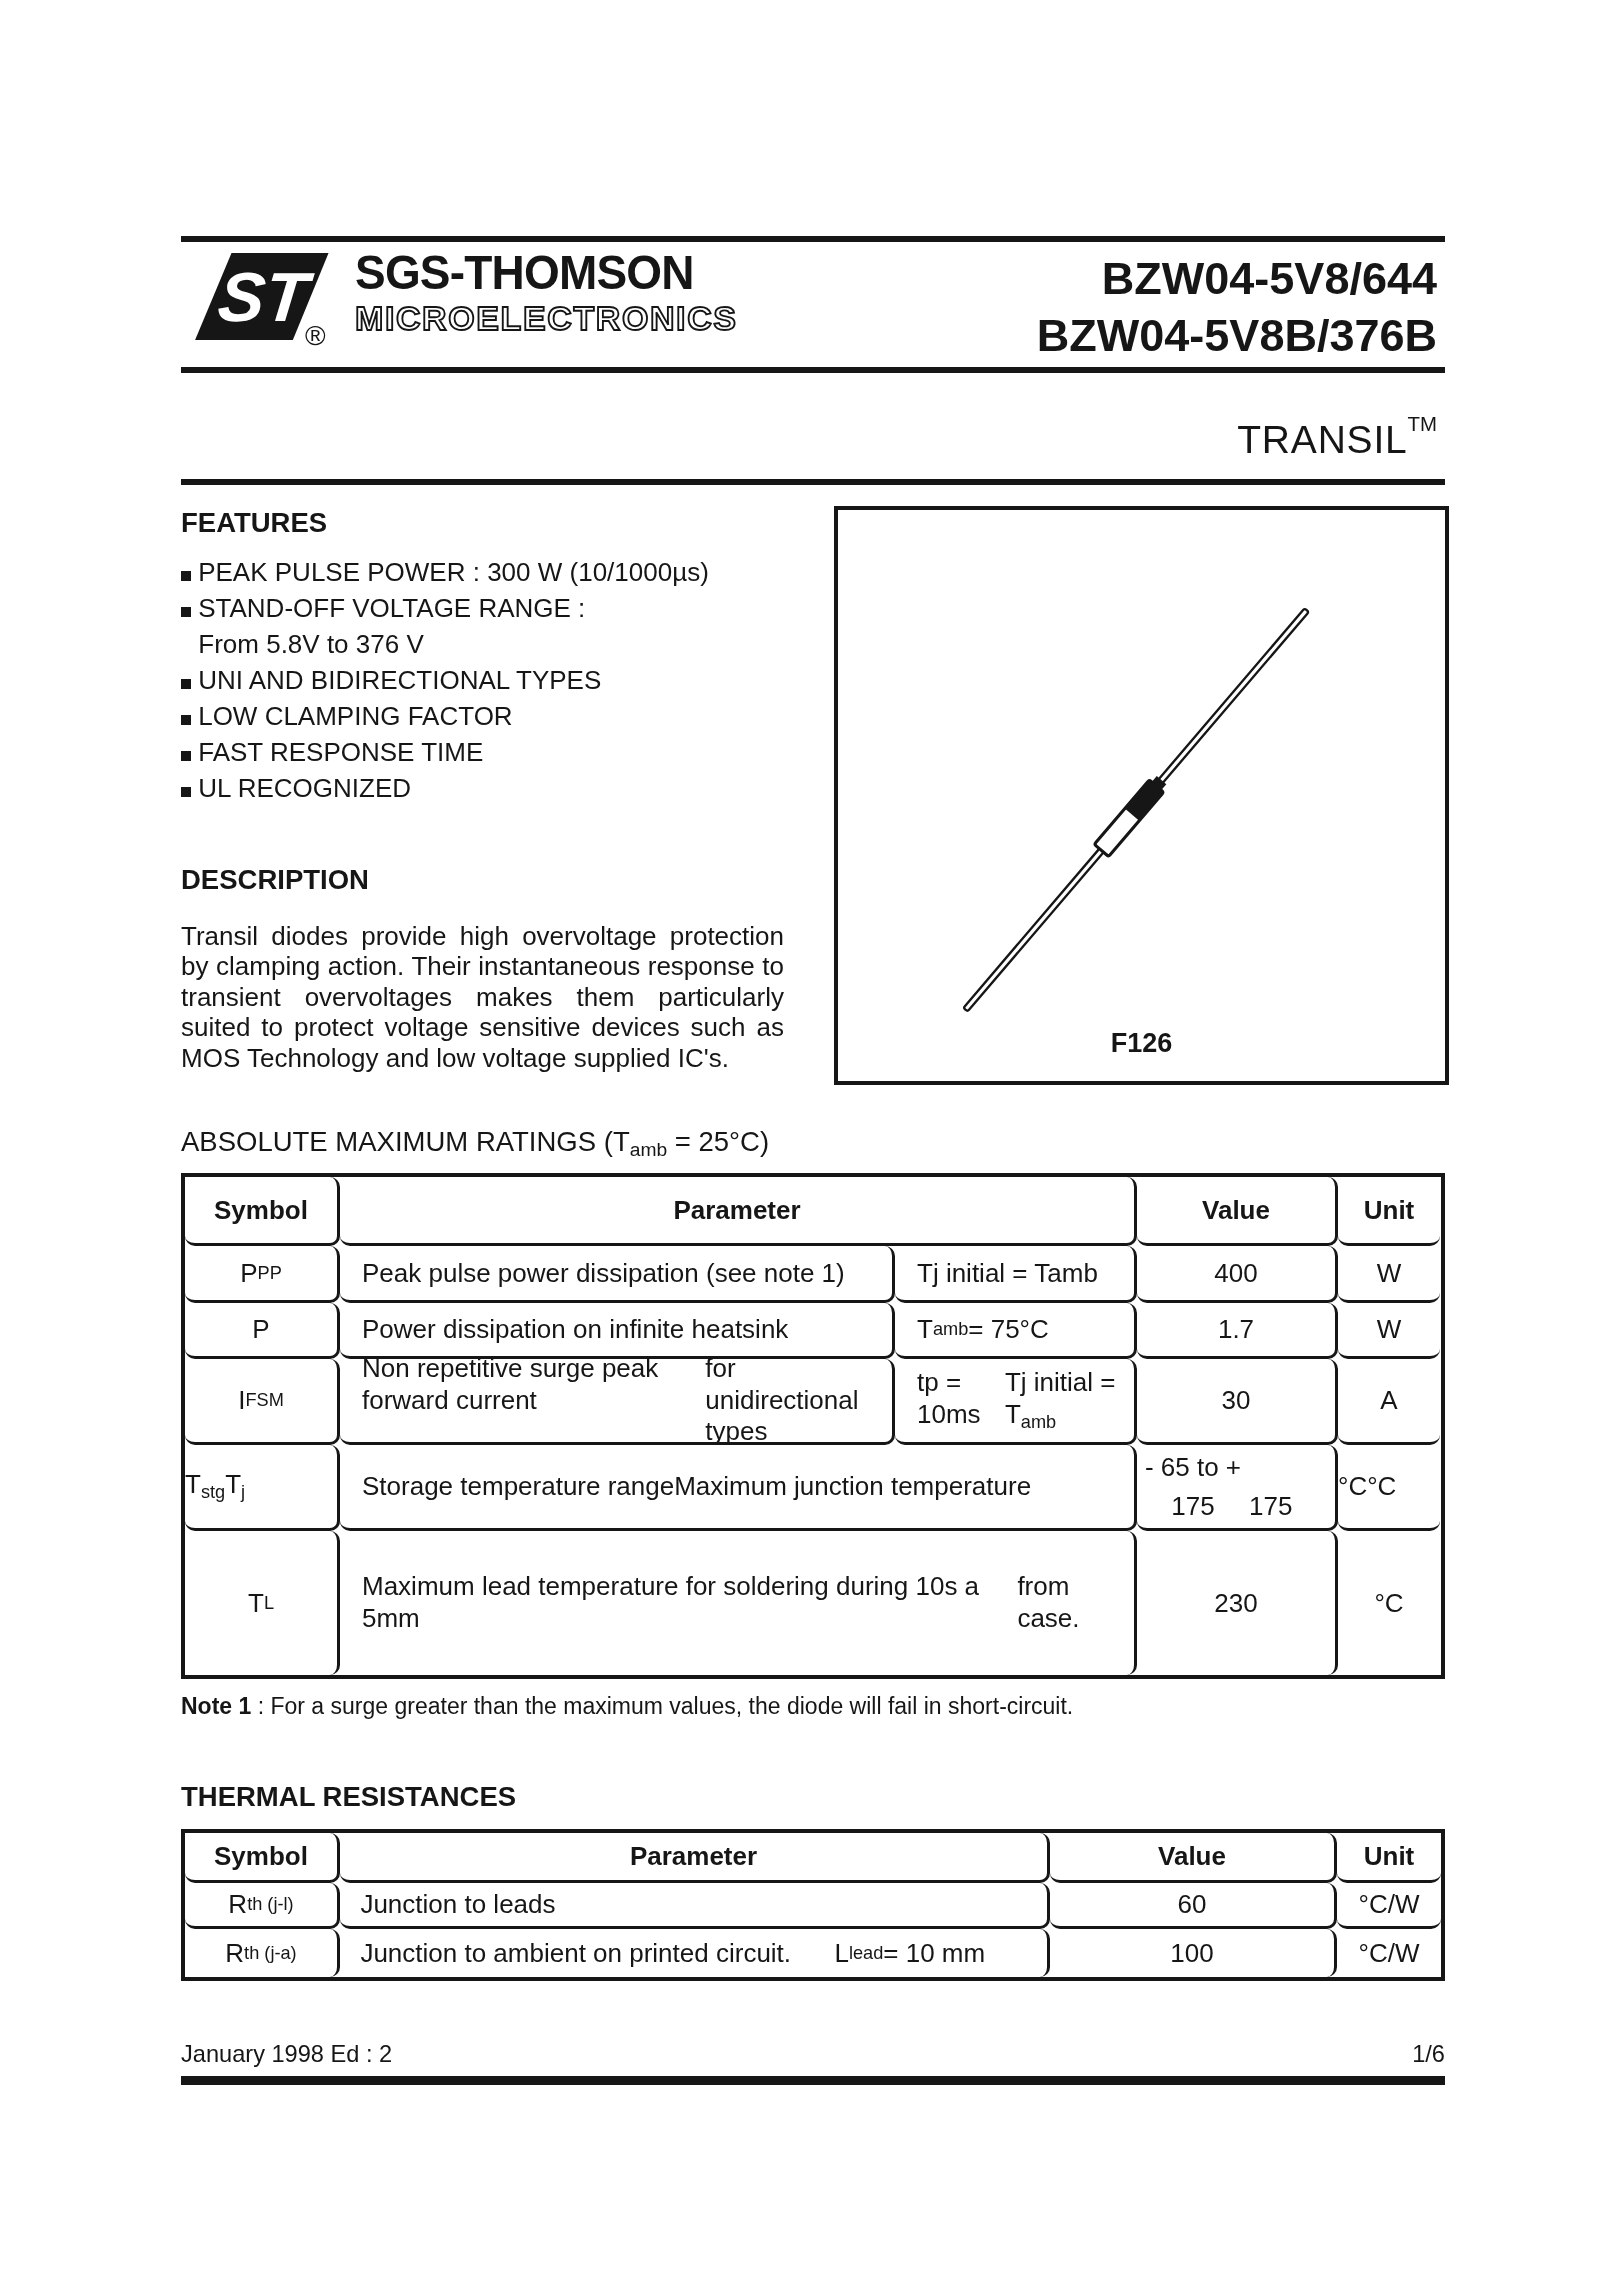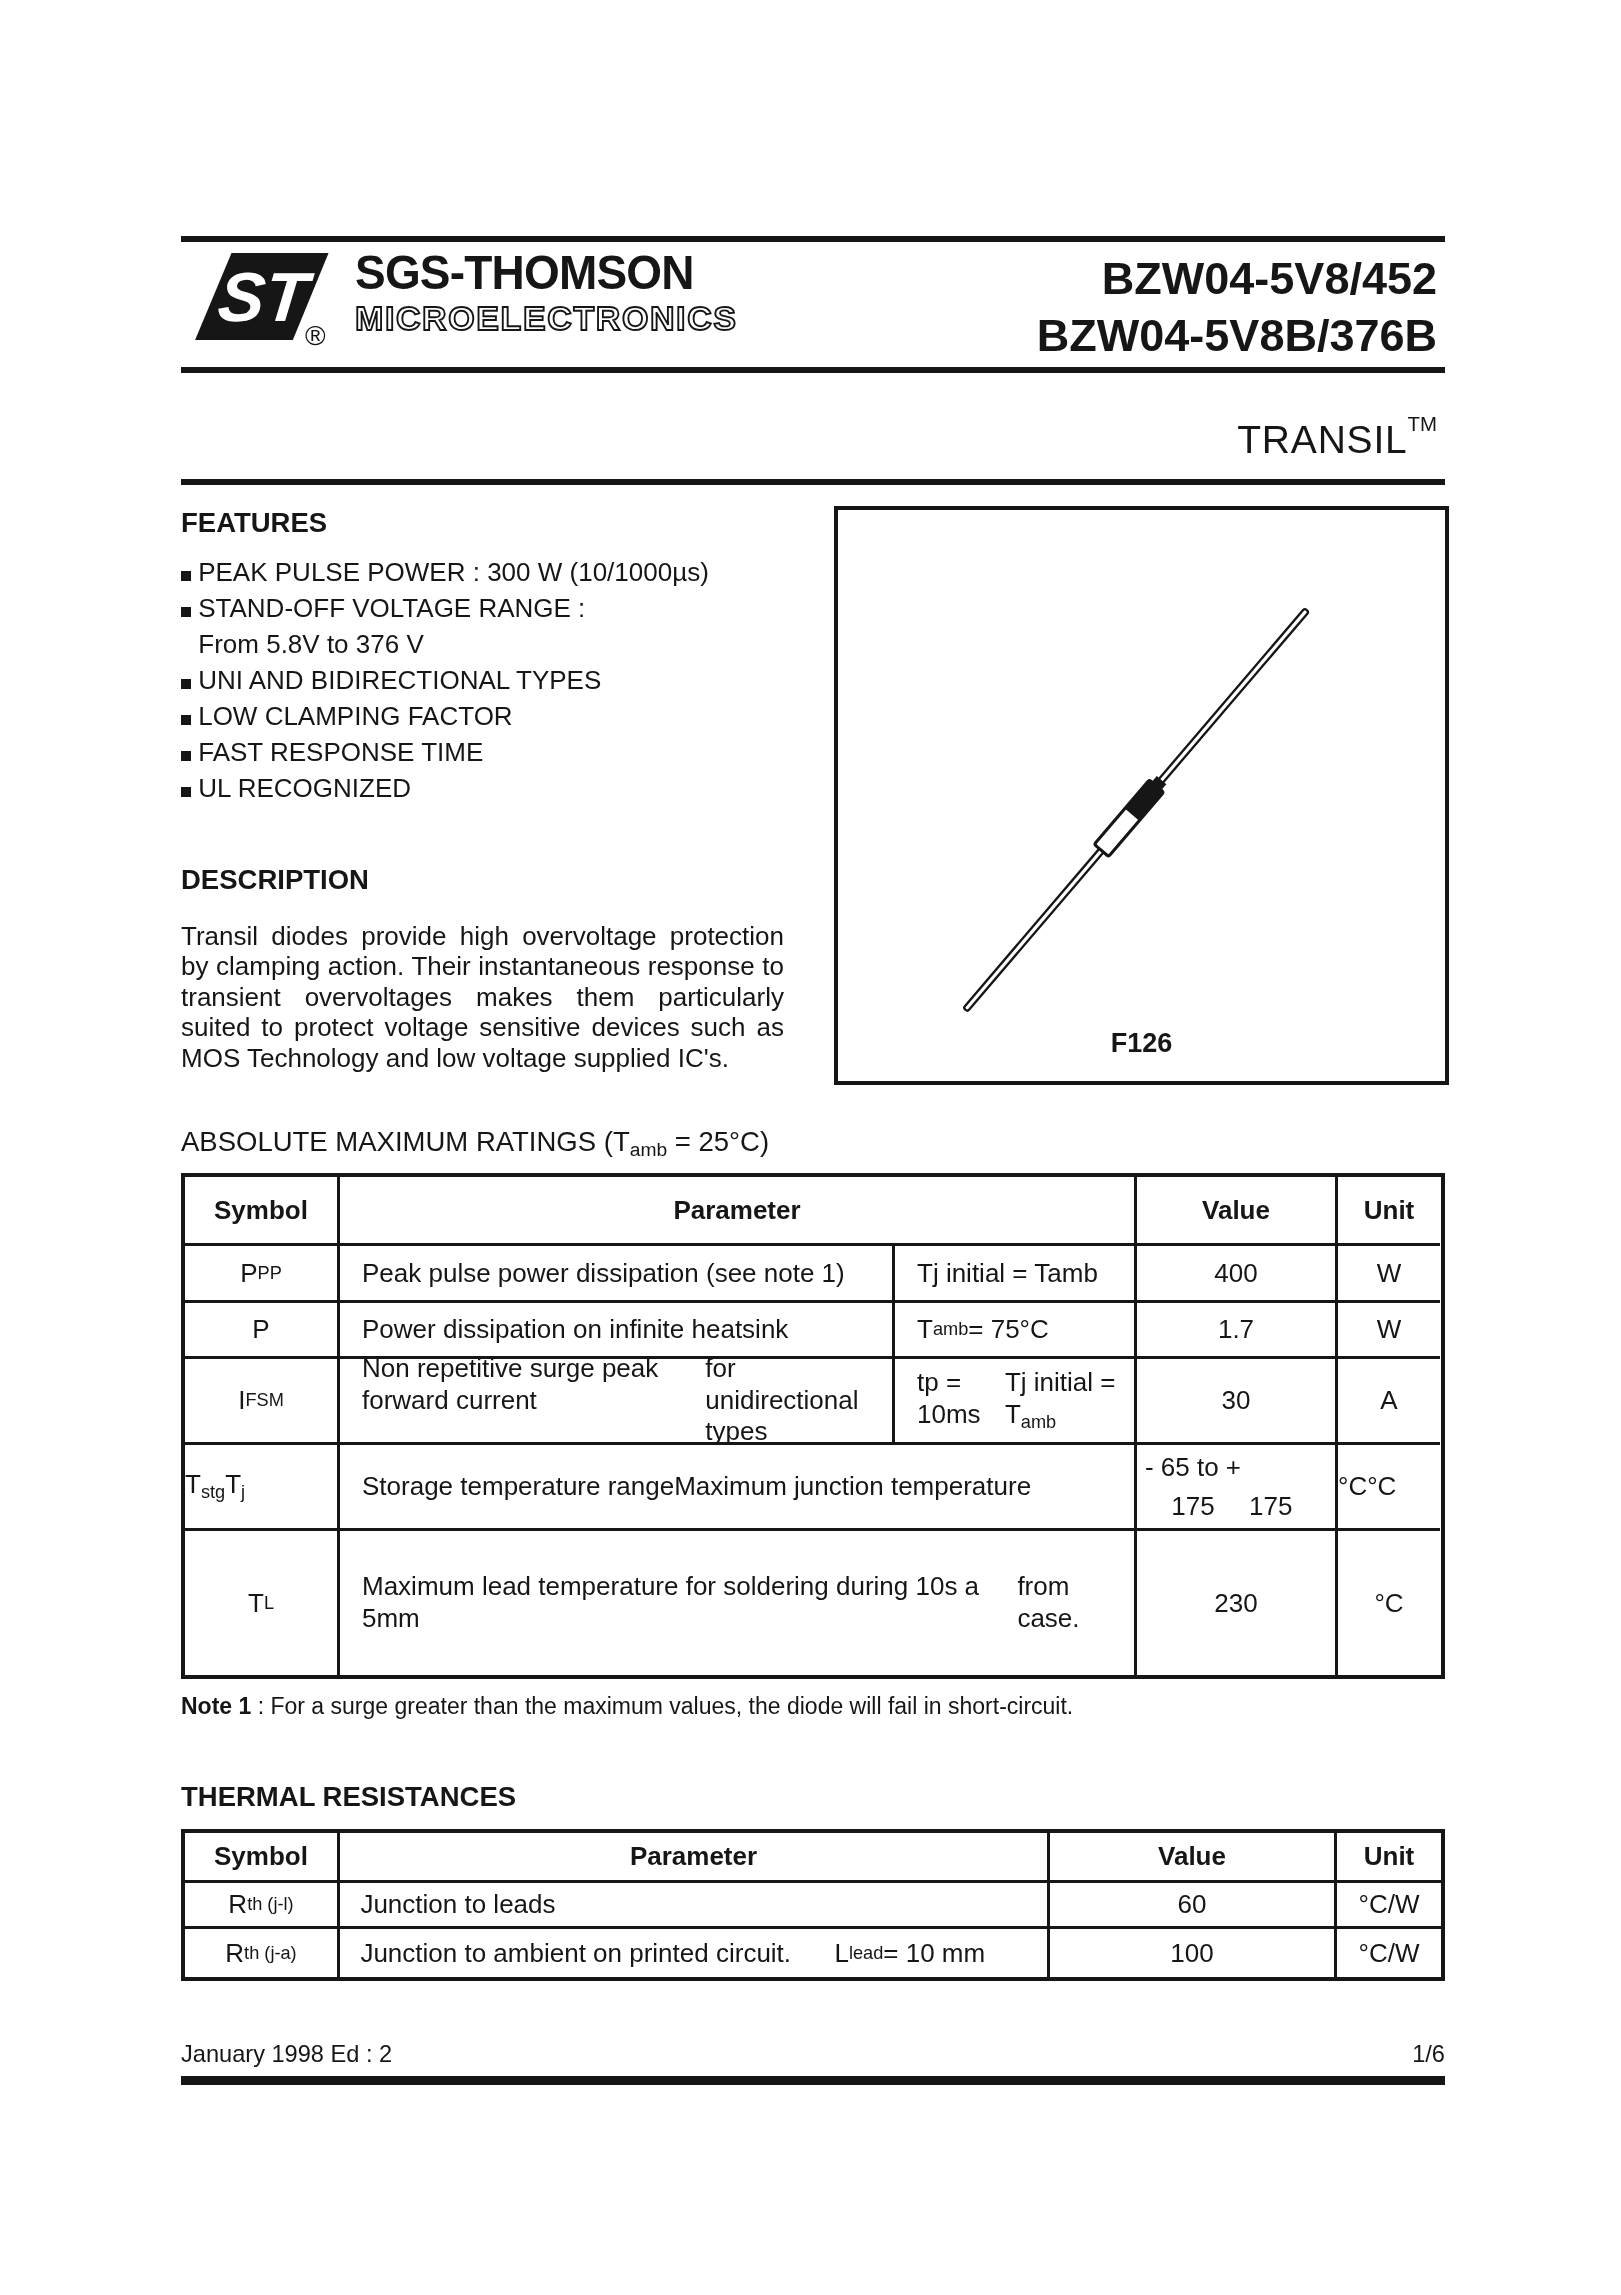--- a/index.html
+++ b/index.html
@@ -39,21 +39,21 @@
 
   
   .pkg-box { position:absolute; left:834px; top:506px; width:615px; height:579px; border:4.7px solid var(--ink); }
   .pkg-label { position:absolute; left:0; right:0; top:518px; text-align:center; font-size:27px; font-weight:bold; }
 
   
   .tbl-heading { position:absolute; left:181px; font-size:27.5px; }
   .tbl-heading .bold { font-weight:normal; }
   .grid-table { position:absolute; left:181px; width:1264px; border:4.7px solid var(--ink); display:grid; font-size:26px; }
   .cell { border-right:3.9px solid var(--ink); border-bottom:3.9px solid var(--ink);
-          display:flex; align-items:center; justify-content:center; text-align:center; }
+          display:flex; align-items:center; justify-content:center; text-align:center;border-radius:10px; }
   .cell.last-col { border-right:none; }
   .cell.last-row { border-bottom:none; }
   .cell.left { justify-content:flex-start; text-align:left; padding-left:22px; }
   .cell.span23 { grid-column:2 / span 2; }
   .cell.head { font-weight:bold; }
   .cell .stack { display:flex; flex-direction:row; width:100%; }
   .cell .stack.center { align-items:center; }
   .cell .stack.right { align-items:flex-end; }
   .cell .stack.leftal { align-items:flex-start; }
   .lh { line-height:1.22; }
@@ -89,21 +89,21 @@
     <text x="108" y="104" text-anchor="middle" font-family="Liberation Sans, sans-serif" font-weight="bold" font-style="italic" font-size="103" fill="#ffffff" transform="skewX(-6)">ST</text>
   </svg>
   <span class="reg-mark">®</span>
 
   <div class="brand">
     <div class="brand-name">SGS-THOMSON</div>
     <div class="brand-sub">MICROELECTRONICS</div>
   </div>
 
   <div class="partnums">
-    <div>BZW04-5V8/452</div>
+    <div>BZW04-5V8/644</div>
     <div>BZW04-5V8B/376B</div>
   </div>
 
   <div class="subtitle"><span>TRANSIL</span><sup>TM</sup></div>
   <div class="rule" style="left:181px; top:479px; width:1264px; height:6.3px;"></div>
 
   <div class="features">
     <div class="sec-heading">FEATURES</div>
     <div class="feat-list">
       <div class="feat-item">

